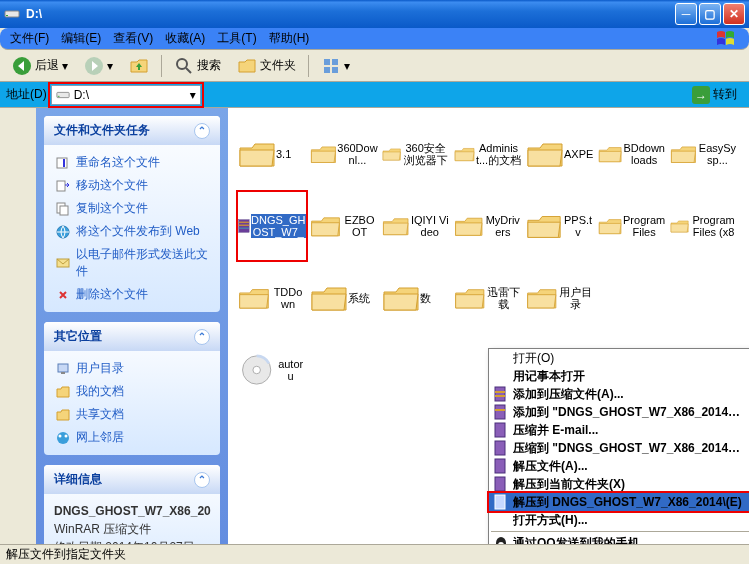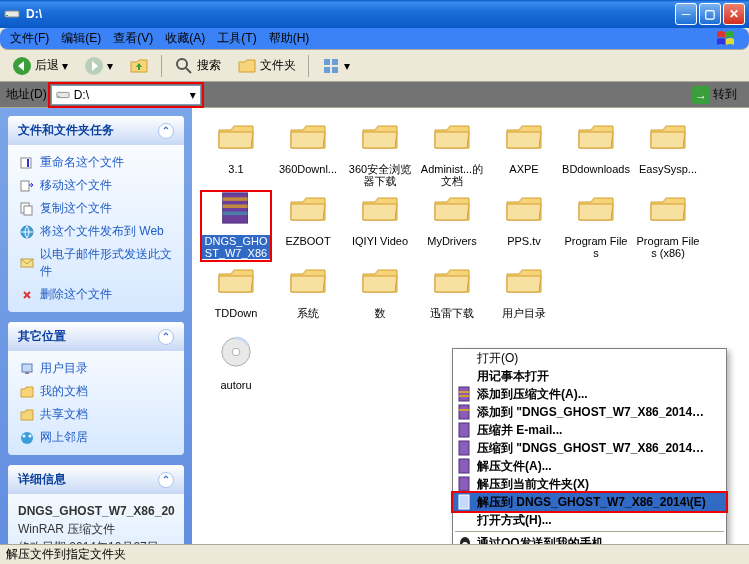--- a/index.html
+++ b/index.html
@@ -14,41 +14,41 @@
 
 .menubar { height: 22px; background: #3b82f6; display: flex; align-items: center; padding: 0 4px; border-bottom: 1px solid #aca899; border-radius: 8px; }
 .menubar span { padding: 2px 6px; cursor: pointer; }
 .menubar .logo { margin-left: auto; width: 30px; height: 18px; }
 
 .toolbar { height: 32px; background: #ece9d8; display: flex; align-items: center; padding: 0 6px; gap: 4px; border-bottom: 1px solid #aca899; }
 .tb-btn { display: flex; align-items: center; gap: 3px; padding: 2px 6px; border-radius: 3px; cursor: pointer; }
 .tb-sep { width: 1px; height: 22px; background: #aca899; margin: 0 2px; }
 .tb-icon { width: 20px; height: 20px; }
 
-.addressbar { height: 26px; background: #737373; display: flex; align-items: center; padding: 0 6px; gap: 4px; border-bottom: 1px solid #aca899; }
+.addressbar { height: 26px; background: #0ea5e9; display: flex; align-items: center; padding: 0 6px; gap: 4px; border-bottom: 1px solid #aca899; }
 .addr-box { flex: 1; max-width: 150px; height: 20px; background: #fff; border: 1px solid #7f9db9; display: flex; align-items: center; padding: 0 4px; gap: 4px; outline: 2px solid #e00; outline-offset: 1px; }
 .addr-box .drop { margin-left: auto; }
 .go-btn { display: flex; align-items: center; gap: 3px; padding: 2px 6px; cursor: pointer; }
 .go-icon-bg { width: 18px; height: 18px; background: #3a9e3a; border-radius: 3px; display: flex; align-items: center; justify-content: center; color: #fff; }
 
-.workspace { display: flex; height: calc(100% - 28px - 22px - 32px - 26px - 20px); }
+.workspace { display: flex; height: calc(100% - 28px - 22px - 32px - 26px - 20px); padding-left: 36px; }
 
 .sidepanel { width: 192px; background: linear-gradient(#7aa5e8,#638de0); padding: 8px; overflow: hidden; }
 .task-group { background: linear-gradient(#fff,#d6e8ff); border-radius: 4px; margin-bottom: 10px; overflow: hidden; }
 .task-header { background: linear-gradient(#fff,#c7d8f5); padding: 6px 10px; font-weight: bold; color: #0a3f9e; display: flex; align-items: center; justify-content: space-between; cursor: pointer; }
 .task-header .chev { width: 16px; height: 16px; border-radius: 50%; background: #fff; border: 1px solid #a7c5ee; display: flex; align-items: center; justify-content: center; color: #3c7ad6; font-size: 10px; }
 .task-body { padding: 6px 8px; }
 .task-link { display: flex; align-items: center; gap: 6px; padding: 3px 4px; color: #215dc6; cursor: pointer; }
 .tli { width: 14px; height: 14px; flex-shrink: 0; }
 .detail-body { padding: 8px 10px; font-size: 11px; line-height: 1.5; color: #333; }
 .detail-body .name { font-weight: bold; }
 
 .content { flex: 1; background: #fff; position: relative; overflow: hidden; padding: 10px 8px; }
 .file-grid { display: flex; flex-wrap: wrap; gap: 0; align-content: flex-start; }
-.file-item { width: 72px; height: 72px; display: flex; flex-direction: column; align-items: center; text-align: center; cursor: pointer; padding: 2px; gap: 11px; }
+.file-item { width: 72px; height: 72px; display: flex; flex-direction: row; align-items: center; text-align: center; cursor: pointer; padding: 2px; }
 .file-item .fi-icon { width: 38px; height: 32px; }
 .file-item .fi-label { font-size: 11px; line-height: 12px; word-break: break-all; max-height: 24px; overflow: hidden; }
 .file-item.selected .fi-label { background: #316ac5; color: #fff; }
 .file-item.selected { border: 2px solid #e00; padding: 0; }
 .folder-icon { fill: #f5d47a; stroke: #d4a030; }
 
 .context-menu { position: absolute; left: 260px; top: 240px; width: 275px; background: #fff; border: 1px solid #808080; box-shadow: 3px 3px 6px rgba(0,0,0,0.3); z-index: 100; }
 .cm-item { display: flex; align-items: center; height: 18px; padding: 0 20px 0 4px; cursor: pointer; gap: 4px; font-weight: bold; }
 .cm-item.bold { font-weight: normal; }
 .cm-item.hl { background: #316ac5; color: #000000; outline: 2px solid #e00; outline-offset: 0px; }

